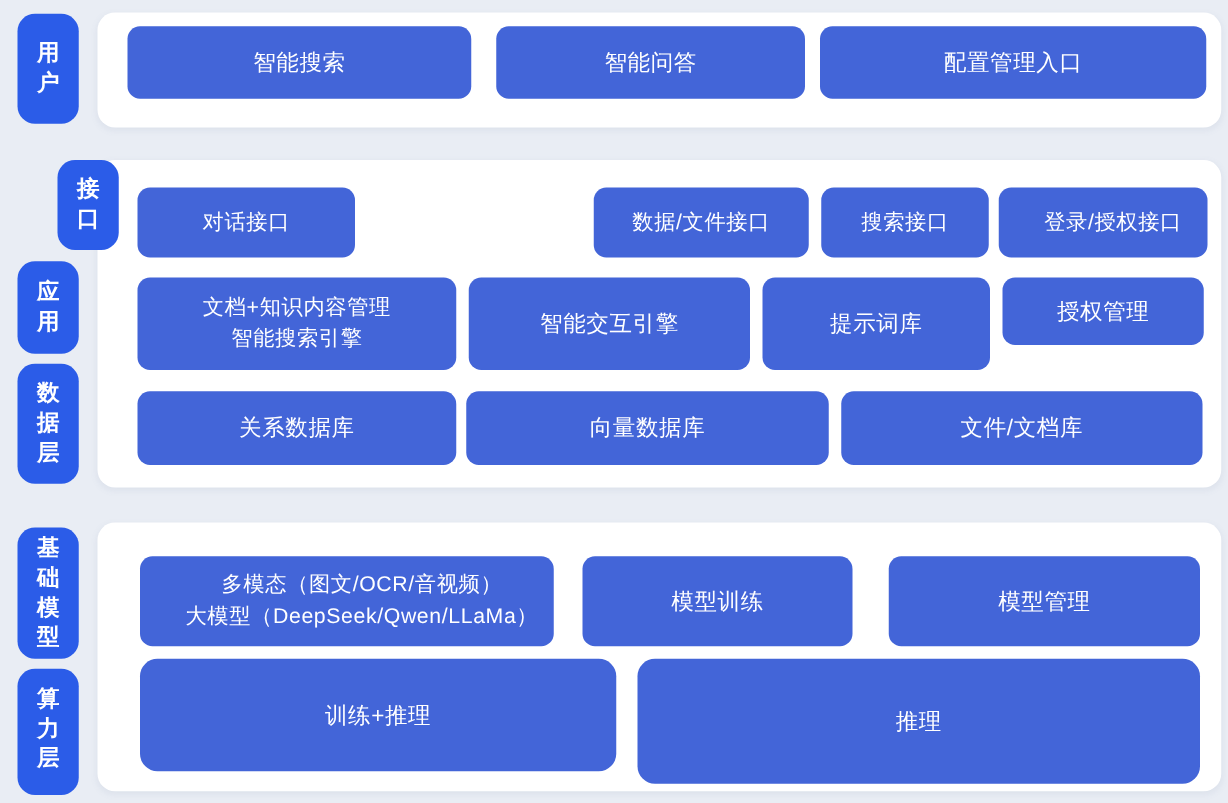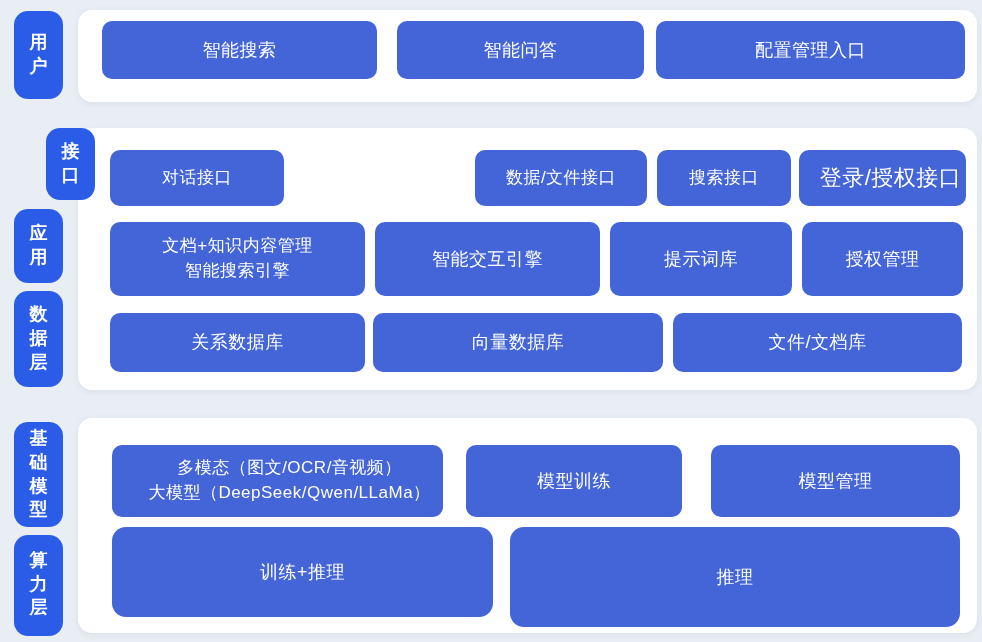--- a/index.html
+++ b/index.html
@@ -96,35 +96,35 @@
 
   <div class="box" style="left:110px; top:150px; width:174px; height:56px; font-size:17px;">
     <div class="line">对话接口</div>
   </div>
   <div class="box" style="left:475px; top:150px; width:172px; height:56px; font-size:17px;">
     <div class="line">数据/文件接口</div>
   </div>
   <div class="box" style="left:657px; top:150px; width:134px; height:56px; font-size:17px;">
     <div class="line">搜索接口</div>
   </div>
-  <div class="box" style="left:799px; top:150px; width:167px; height:56px; font-size:22px;padding-left:16px;">
+  <div class="box" style="left:799px; top:150px; width:167px; height:56px; font-size:17px;padding-left:16px;">
     <div class="line">登录/授权接口</div>
   </div>
 
   <div class="box two-line" style="left:110px; top:222px; width:255px; height:74px;">
     <div class="line">文档+知识内容管理</div>
     <div class="line">智能搜索引擎</div>
   </div>
   <div class="box" style="left:375px; top:222px; width:225px; height:74px;">
     <div class="line">智能交互引擎</div>
   </div>
   <div class="box" style="left:610px; top:222px; width:182px; height:74px;">
     <div class="line">提示词库</div>
   </div>
-  <div class="box" style="left:802px; top:222px; width:161px; height:74px;">
+  <div class="box" style="left:802px; top:222px; width:161px; height:54px;">
     <div class="line">授权管理</div>
   </div>
 
   <div class="box" style="left:110px; top:313px; width:255px; height:59px;">
     <div class="line">关系数据库</div>
   </div>
   <div class="box" style="left:373px; top:313px; width:290px; height:59px;">
     <div class="line">向量数据库</div>
   </div>
   <div class="box" style="left:673px; top:313px; width:289px; height:59px;">

